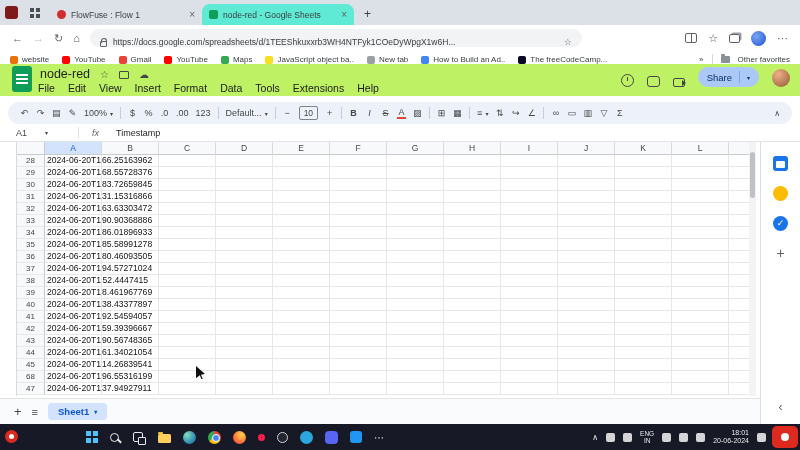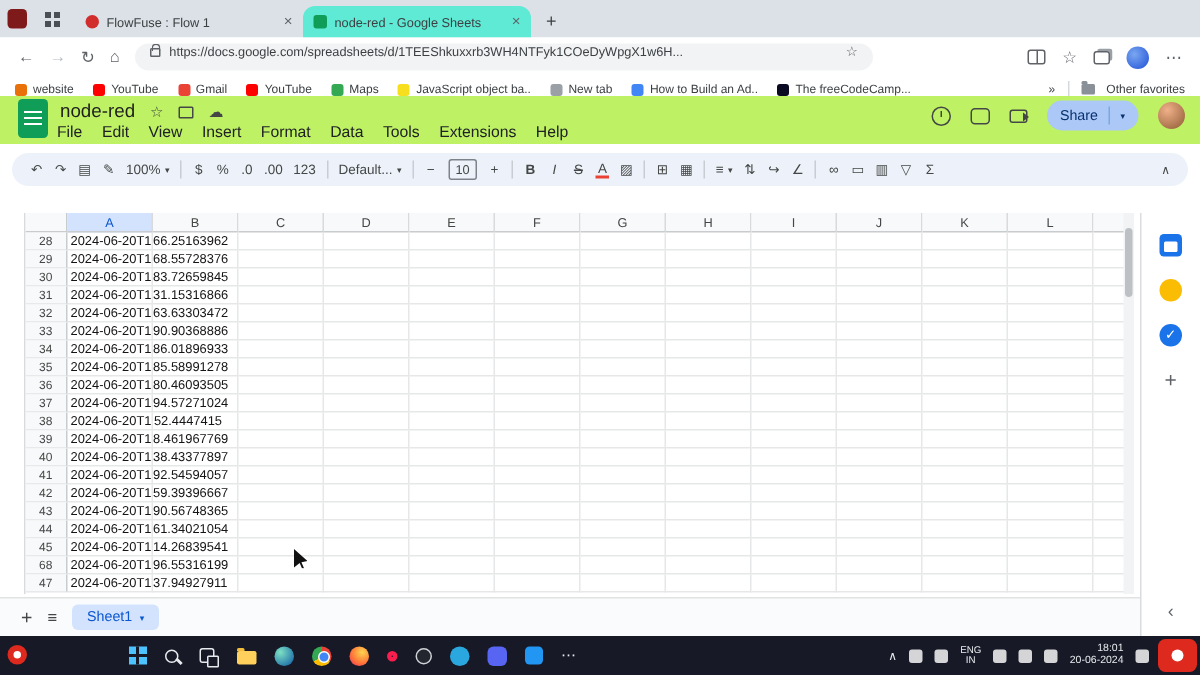--- a/index.html
+++ b/index.html
@@ -18,21 +18,21 @@
   .tclose{font-size:10px;color:#5f6368}
   .fav{width:9px;height:9px;flex:0 0 9px}
   .fav-ff{background:#d12d2d;border-radius:50%}
   .fav-gs{background:#0f9d58;border-radius:2px}
   .newtab{font-size:12px;color:#3c4043;margin-left:10px;margin-bottom:4px}
 
   
   .addr{position:absolute;top:25px;left:0;right:0;height:26px;background:#fff;display:flex;align-items:center;padding:0 12px;gap:10px}
   .nico{color:#5f6368;font-size:11px}
   .nico.dis{color:#b8bcc1}
-  .url{height:18px;flex:0 0 492px;background:#f1f3f4;border-radius:10px;display:flex;align-items:flex-start;gap:6px;padding:0 10px;font-size:8.5px;color:#3c4043;overflow:hidden}
+  .url{height:18px;flex:0 0 492px;background:#f1f3f4;border-radius:10px;display:flex;align-items:flex-end;gap:6px;padding:0 10px;font-size:8.5px;color:#3c4043;overflow:hidden}
   .lock{width:7px;height:6px;border:1px solid #5f6368;border-radius:1px;position:relative;margin-top:3px;flex:0 0 7px}
   .lock::before{content:"";position:absolute;top:-4px;left:.5px;width:4px;height:4px;border:1px solid #5f6368;border-bottom:none;border-radius:3px 3px 0 0}
   .url .ustar{margin-left:auto;color:#5f6368;font-size:9px}
   .addr-right{margin-left:auto;display:flex;align-items:center;gap:11px}
   .split-ico{width:12px;height:10px;border:1.2px solid #5f6368;border-radius:2px;position:relative}
   .split-ico::after{content:"";position:absolute;left:5px;top:0;width:1.2px;height:8px;background:#5f6368}
   .coll-ico{width:11px;height:9px;border:1.2px solid #5f6368;border-radius:2px;box-shadow:2px -2px 0 -0.5px #9aa0a6}
   .pav{width:15px;height:15px;border-radius:50%;background:radial-gradient(circle at 35% 35%,#7aa7f0,#1d4fd7)}
 
   
@@ -46,21 +46,21 @@
 
   
   .shead{position:absolute;top:64px;left:0;right:0;height:32px;background:#bef264}
   .glogo{position:absolute;left:12px;top:2px;width:20px;height:26px;background:#0f9d58;border-radius:3px}
   .glogo::after{content:"";position:absolute;left:4px;top:8px;right:4px;bottom:6px;background:
     linear-gradient(to bottom,#fff 0 1.5px,transparent 1.5px 4px,#fff 4px 5.5px,transparent 5.5px 8px,#fff 8px 9.5px,transparent 9.5px),#0f9d58}
   .doct{position:absolute;left:40px;top:3px;font-size:12.5px;color:#1f1f1f}
   .dicons{position:absolute;left:100px;top:5px;display:flex;gap:10px;color:#444746;font-size:10px;align-items:center}
   .hfold{width:10px;height:8px;border:1.2px solid #444746;border-radius:1px;position:relative}
   .menus{position:absolute;left:38px;top:18px;display:flex;gap:13px;font-size:10.5px;color:#202124}
-  .hright{position:absolute;right:10px;top:3px;display:flex;align-items:center;gap:13px}
+  .hright{position:absolute;right:10px;top:3px;display:flex;align-items:flex-end;gap:13px}
   .clock-ico{width:13px;height:13px;border:1.3px solid #444746;border-radius:50%;position:relative}
   .clock-ico::after{content:"";position:absolute;left:5px;top:2px;width:1.3px;height:4px;background:#444746}
   .cmt-ico{width:13px;height:11px;border:1.3px solid #444746;border-radius:3px}
   .cam-ico{width:12px;height:9px;border:1.3px solid #444746;border-radius:2px;position:relative}
   .cam-ico::after{content:"";position:absolute;right:-5px;top:1px;border:3px solid transparent;border-left:4px solid #444746}
   .share{height:20px;background:#abc8f7;color:#08316e;border-radius:10px;display:flex;align-items:center;padding:0 9px;font-size:9.5px;gap:7px}
   .share .sdiv{width:1px;height:12px;background:#7fa6e0}
   .share .scaret{font-size:6px}
   .gavatar{width:18px;height:18px;border-radius:50%;background:radial-gradient(circle at 35% 30%,#f0b089,#8d5a33)}
 
@@ -106,21 +106,21 @@
   .sp-cal::after{content:"";position:absolute;left:3px;top:5px;right:3px;bottom:3px;background:#fff;border-radius:1px}
   .sp-keep{background:#fbbc04;border-radius:50%}
   .sp-tasks{background:#1a73e8;border-radius:50%}
   .sp-plus{color:#5f6368;font-size:14px;background:none}
   .sp-chevron{margin-top:auto;margin-bottom:10px;color:#5f6368;font-size:12px}
 
   
   .sbar{position:absolute;left:0;top:398px;width:760px;height:26px;background:#f9fbfd;border-top:1px solid #e1e3e1;display:flex;align-items:center;gap:10px;padding-left:14px;font-size:9.5px}
   .sbtn{color:#444746;font-size:13px}
   .sham{color:#444746;font-size:11px}
-  .stab{display:flex;align-items:center;gap:5px;background:#d3e3fd;color:#0b57d0;font-weight:normal;padding:3px 10px;border-radius:4px;font-size:9.5px}
+  .stab{display:flex;align-items:center;gap:5px;background:#d3e3fd;color:#0b57d0;font-weight:bold;padding:3px 10px;border-radius:4px;font-size:9.5px}
   .stab .car{font-size:6px}
 
   
   .tkbar{position:absolute;left:0;right:0;bottom:0;height:26px;background:#171a26;display:flex;align-items:center}
   .rec-dot-l{position:absolute;left:5px;bottom:7px;width:13px;height:13px;border-radius:50%;background:#de2a1e}
   .rec-dot-l::after{content:"";position:absolute;left:4px;top:4px;width:5px;height:5px;border-radius:50%;background:#fff}
   .tk-icons{display:flex;align-items:center;gap:12px;margin-left:86px}
   .tk-win{width:12px;height:12px;background:
     linear-gradient(to right,transparent 5px,#171a26 5px 7px,transparent 7px),
     linear-gradient(to bottom,transparent 5px,#171a26 5px 7px,transparent 7px),#4cc2ff}
@@ -313,20 +313,29 @@
       <span class="ti">∠</span>
       <span class="tsep"></span>
       <span class="ti">∞</span>
       <span class="ti">▭</span>
       <span class="ti">▥</span>
       <span class="ti">▽</span>
       <span class="ti">Σ</span>
       <span class="tcollapse">∧</span>
     </div>
 
+  <div class="fbar">
+    <div class="nbox">
+      <span>A1</span>
+      <span class="car">▾</span>
+    </div>
+    <span class="fdiv"></span>
+    <span class="fx">fx</span>
+    <span class="fval">Timestamp</span>
+  </div>
 
   <div class="grid">
     <div class="ghead" id="grid-head">
         <span class="corner"></span>
         <span class="ch sel">A</span>
         <span class="ch">B</span>
         <span class="ch">C</span>
         <span class="ch">D</span>
         <span class="ch">E</span>
         <span class="ch">F</span>

